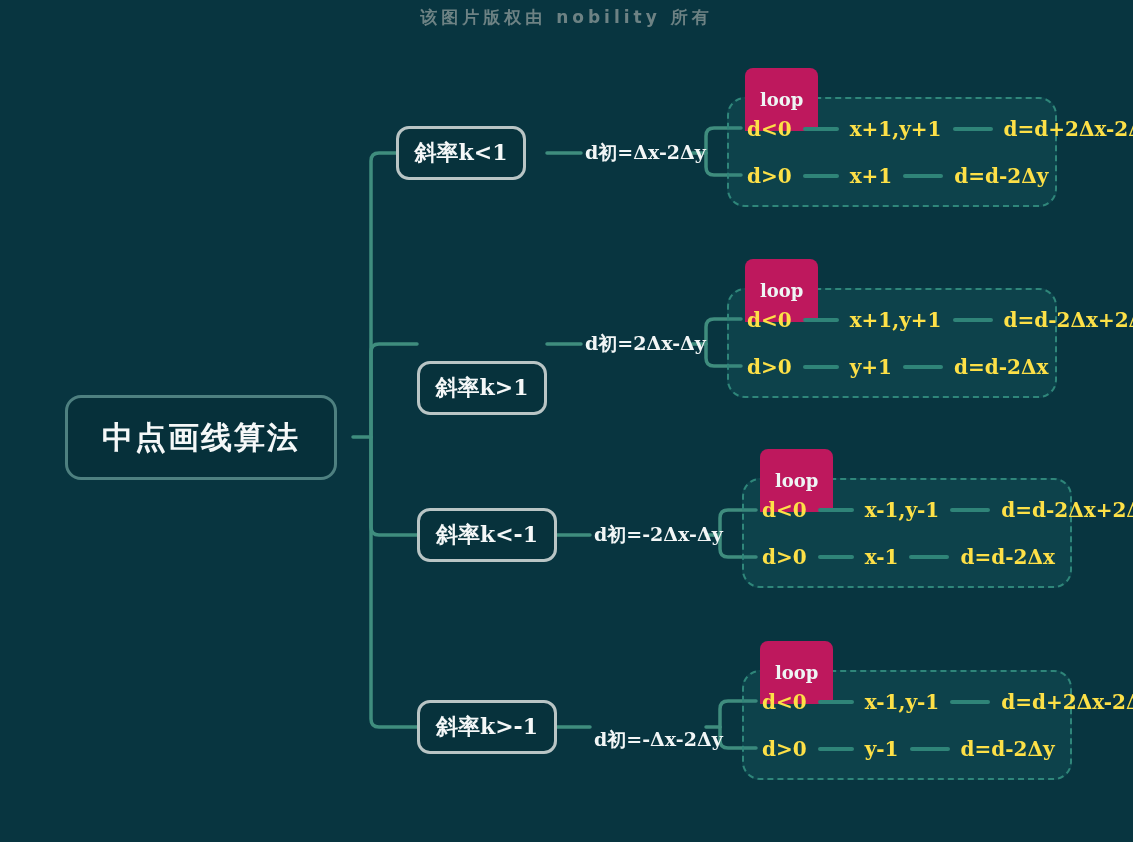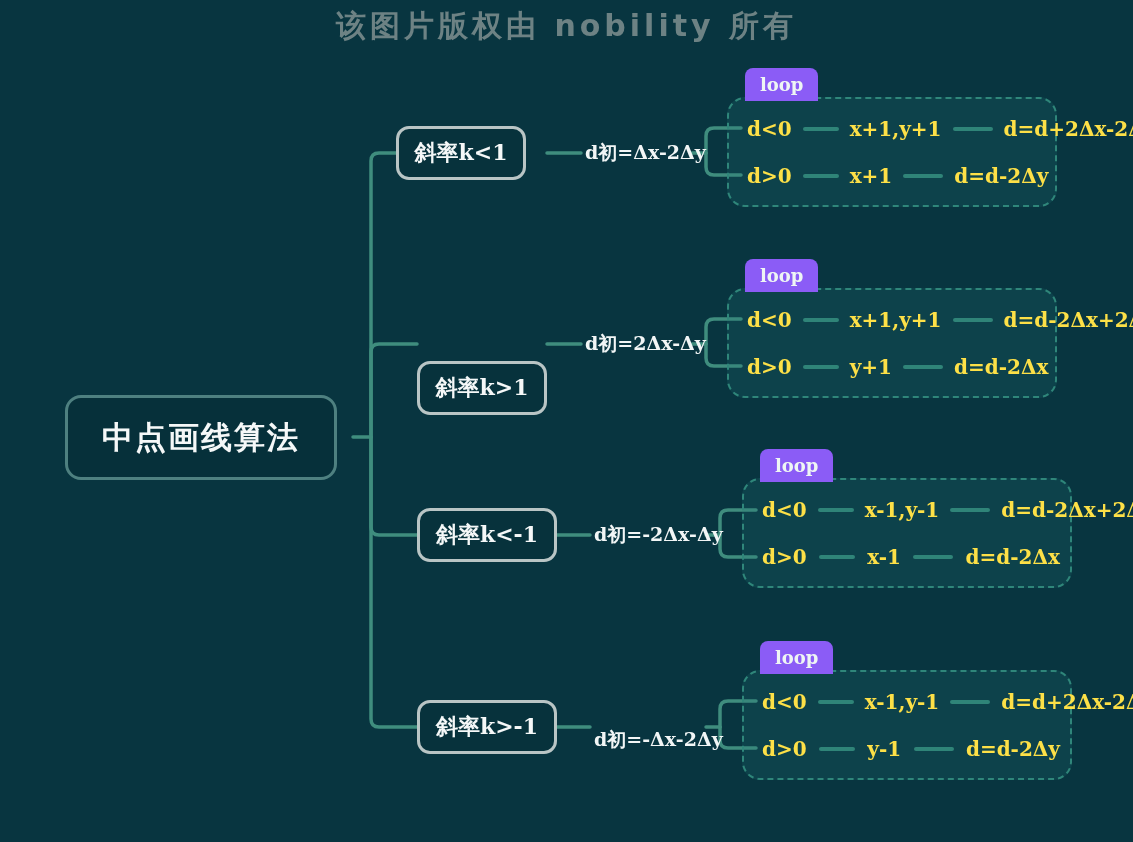--- a/index.html
+++ b/index.html
@@ -10,21 +10,21 @@
     overflow:hidden;
     font-family:"DejaVu Serif", serif;
   }
   
   .watermark{
     position:absolute;left:0;top:6px;width:100%;
     text-align:center;
     color:#7f9090;
     font-family:"DejaVu Sans", sans-serif;
     font-weight:bold;
-    font-size:30px;
+    font-size:17px;
     letter-spacing:4px;
     opacity:.85;
   }
   
   .connector-layer{position:absolute;left:0;top:0;width:1133px;height:842px;}
   
   .root-node{
     position:absolute;left:65px;top:395px;width:272px;height:85px;
     border:3.5px solid #4e8080;border-radius:16px;
     background:#06303a;
@@ -56,34 +56,34 @@
   }
   
   .loop-group{
     position:absolute;width:330px;height:110px;
     border:2.5px dashed #2f867a;border-radius:18px;
     background:rgba(36,122,120,0.20);
     box-sizing:border-box;
   }
   .loop-tag{
     position:absolute;left:16px;top:-31px;
-    height:33px;
-    padding:0 15px;
-    background:#8b5cf6;
+    height:47px;
+    padding:8px 15px;
+    background:#be185d;
     border-radius:8px 8px 0 0;
     display:flex;align-items:center;
     color:#eef5f4;font-size:18px;font-weight:bold;
   }
   .case-row{
     position:absolute;left:18px;right:10px;height:28px;
     display:flex;align-items:center;
     color:#fde047;font-size:20px;font-weight:bold;white-space:nowrap;
   }
   .case-row.row-a{top:16px;}
-  .case-row.row-b{top:63px;justify-content:space-between;}
+  .case-row.row-b{top:63px;}
   .hline{
     display:inline-block;height:3.5px;border-radius:2px;
     background:#2f8478;margin:0 11px;flex:none;
   }
   .hline.w1{width:36px;}
   .hline.w2{width:40px;}
 </style>
 </head>
 <body>
 

